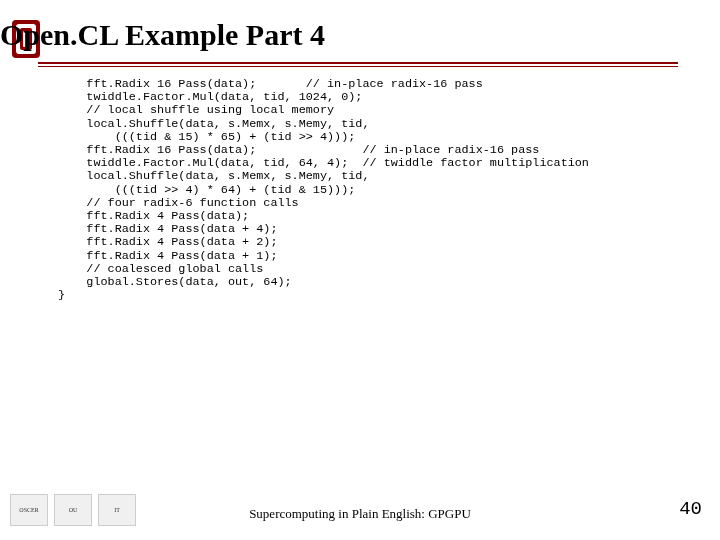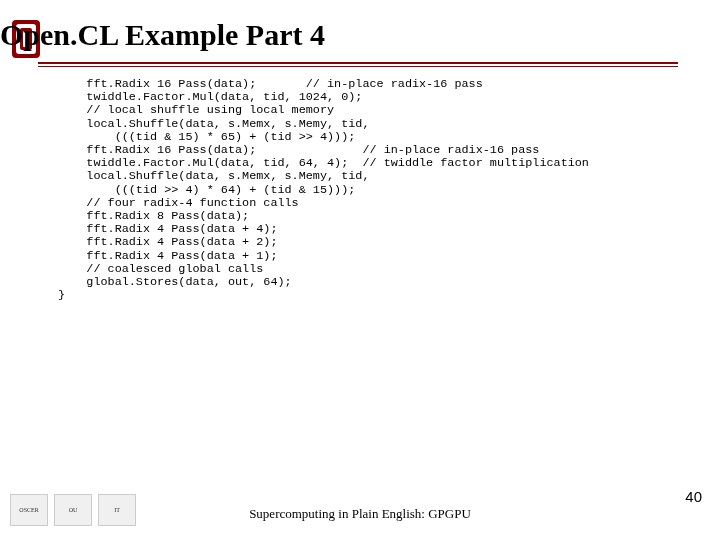--- a/index.html
+++ b/index.html
@@ -86,23 +86,23 @@
     bottom: 6px;
     width: 100%;
     text-align: center;
     font-size: 13px;
     font-family: "Times New Roman", Georgia, serif;
     line-height: 1.25;
   }
   .slide-number {
     position: absolute;
     right: 18px;
-    bottom: 23px;
-    font-size: 15px;
-    font-family: Liberation Sans, sans-serif;
+    bottom: 8px;
+    font-size: 19px;
+    font-family: Liberation Mono, monospace;
   }
 </style>
 </head>
 <body>
 
 <div class="ou-logo">
   <svg viewBox="0 0 32 42" width="32" height="42">
     <rect x="2" y="2" width="28" height="38" rx="4" fill="#8b0000"></rect>
     <rect x="6" y="6" width="20" height="30" rx="3" fill="#fff"></rect>
     <rect x="10" y="10" width="12" height="22" rx="2" fill="#8b0000"></rect>
@@ -116,22 +116,22 @@
 
 <div class="code-block"><span>    fft.Radix 16 Pass(data);       // in-place radix-16 pass</span>
 <span>    twiddle.Factor.Mul(data, tid, 1024, 0);</span>
 <span>    // local shuffle using local memory</span>
 <span>    local.Shuffle(data, s.Memx, s.Memy, tid,</span>
 <span>        (((tid &amp; 15) * 65) + (tid &gt;&gt; 4)));</span>
 <span>    fft.Radix 16 Pass(data);               // in-place radix-16 pass</span>
 <span>    twiddle.Factor.Mul(data, tid, 64, 4);  // twiddle factor multiplication</span>
 <span>    local.Shuffle(data, s.Memx, s.Memy, tid,</span>
 <span>        (((tid &gt;&gt; 4) * 64) + (tid &amp; 15)));</span>
-<span>    // four radix-4 function calls</span>
-<span>    fft.Radix 8 Pass(data);</span>
+<span>    // four radix-6 function calls</span>
+<span>    fft.Radix 4 Pass(data);</span>
 <span>    fft.Radix 4 Pass(data + 4);</span>
 <span>    fft.Radix 4 Pass(data + 2);</span>
 <span>    fft.Radix 4 Pass(data + 1);</span>
 <span>    // coalesced global calls</span>
 <span>    global.Stores(data, out, 64);</span>
 <span>}</span></div>
 
 <div class="footer-area">
   <div class="footer-logos">
     <div class="logo-box">OSCER</div>

